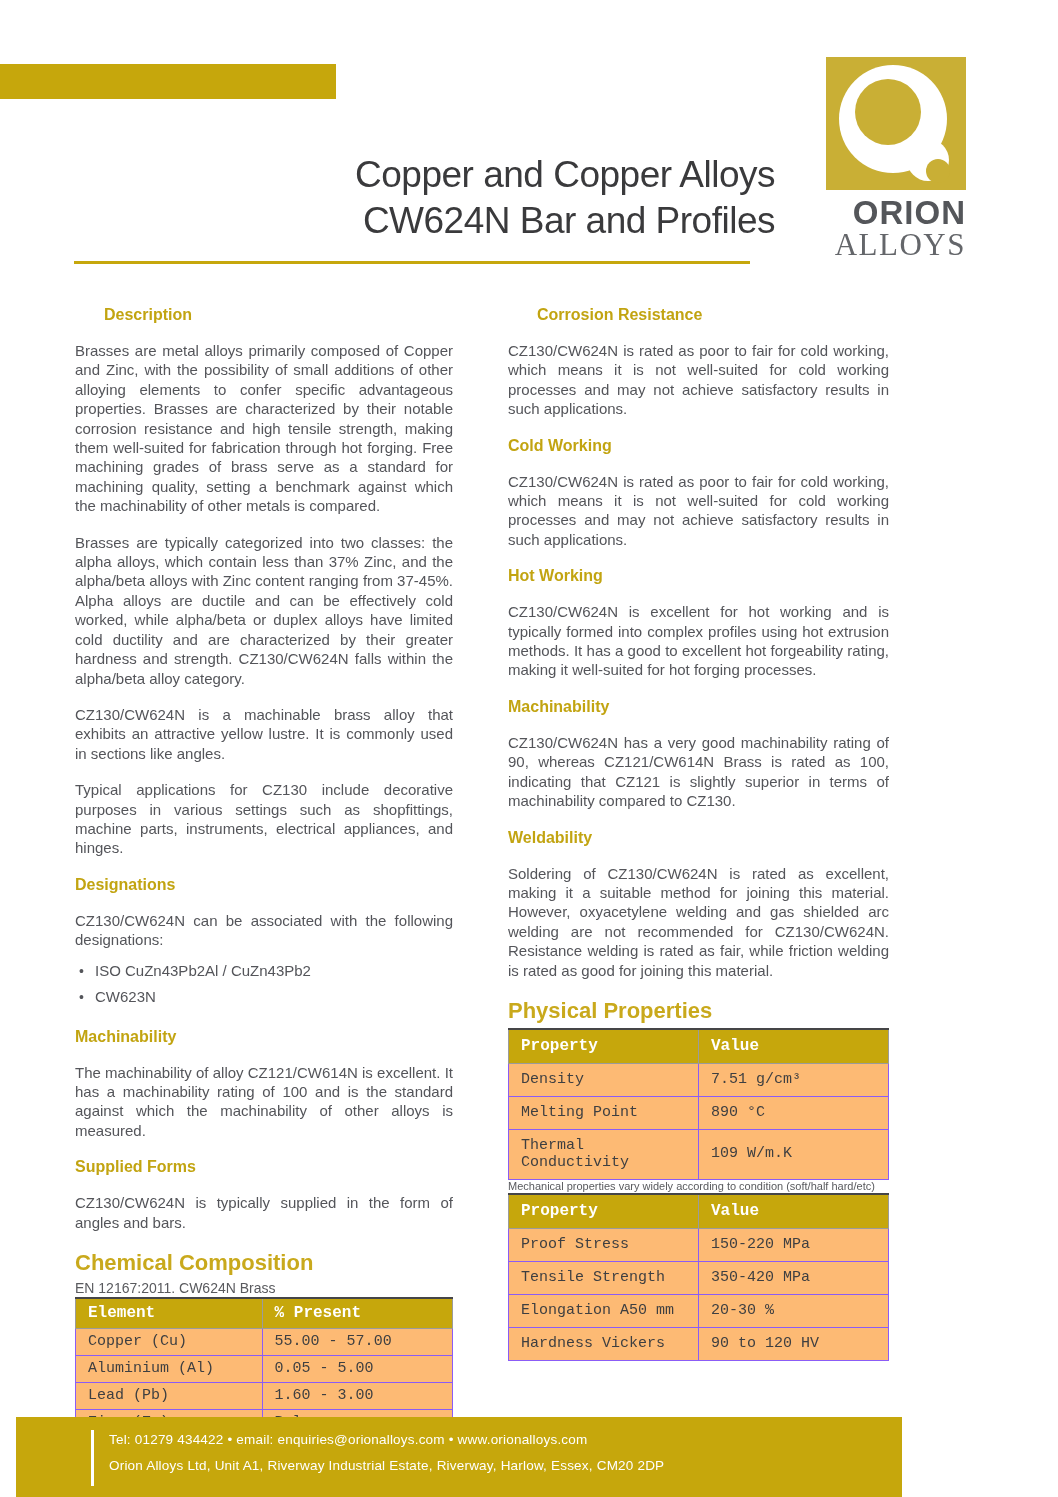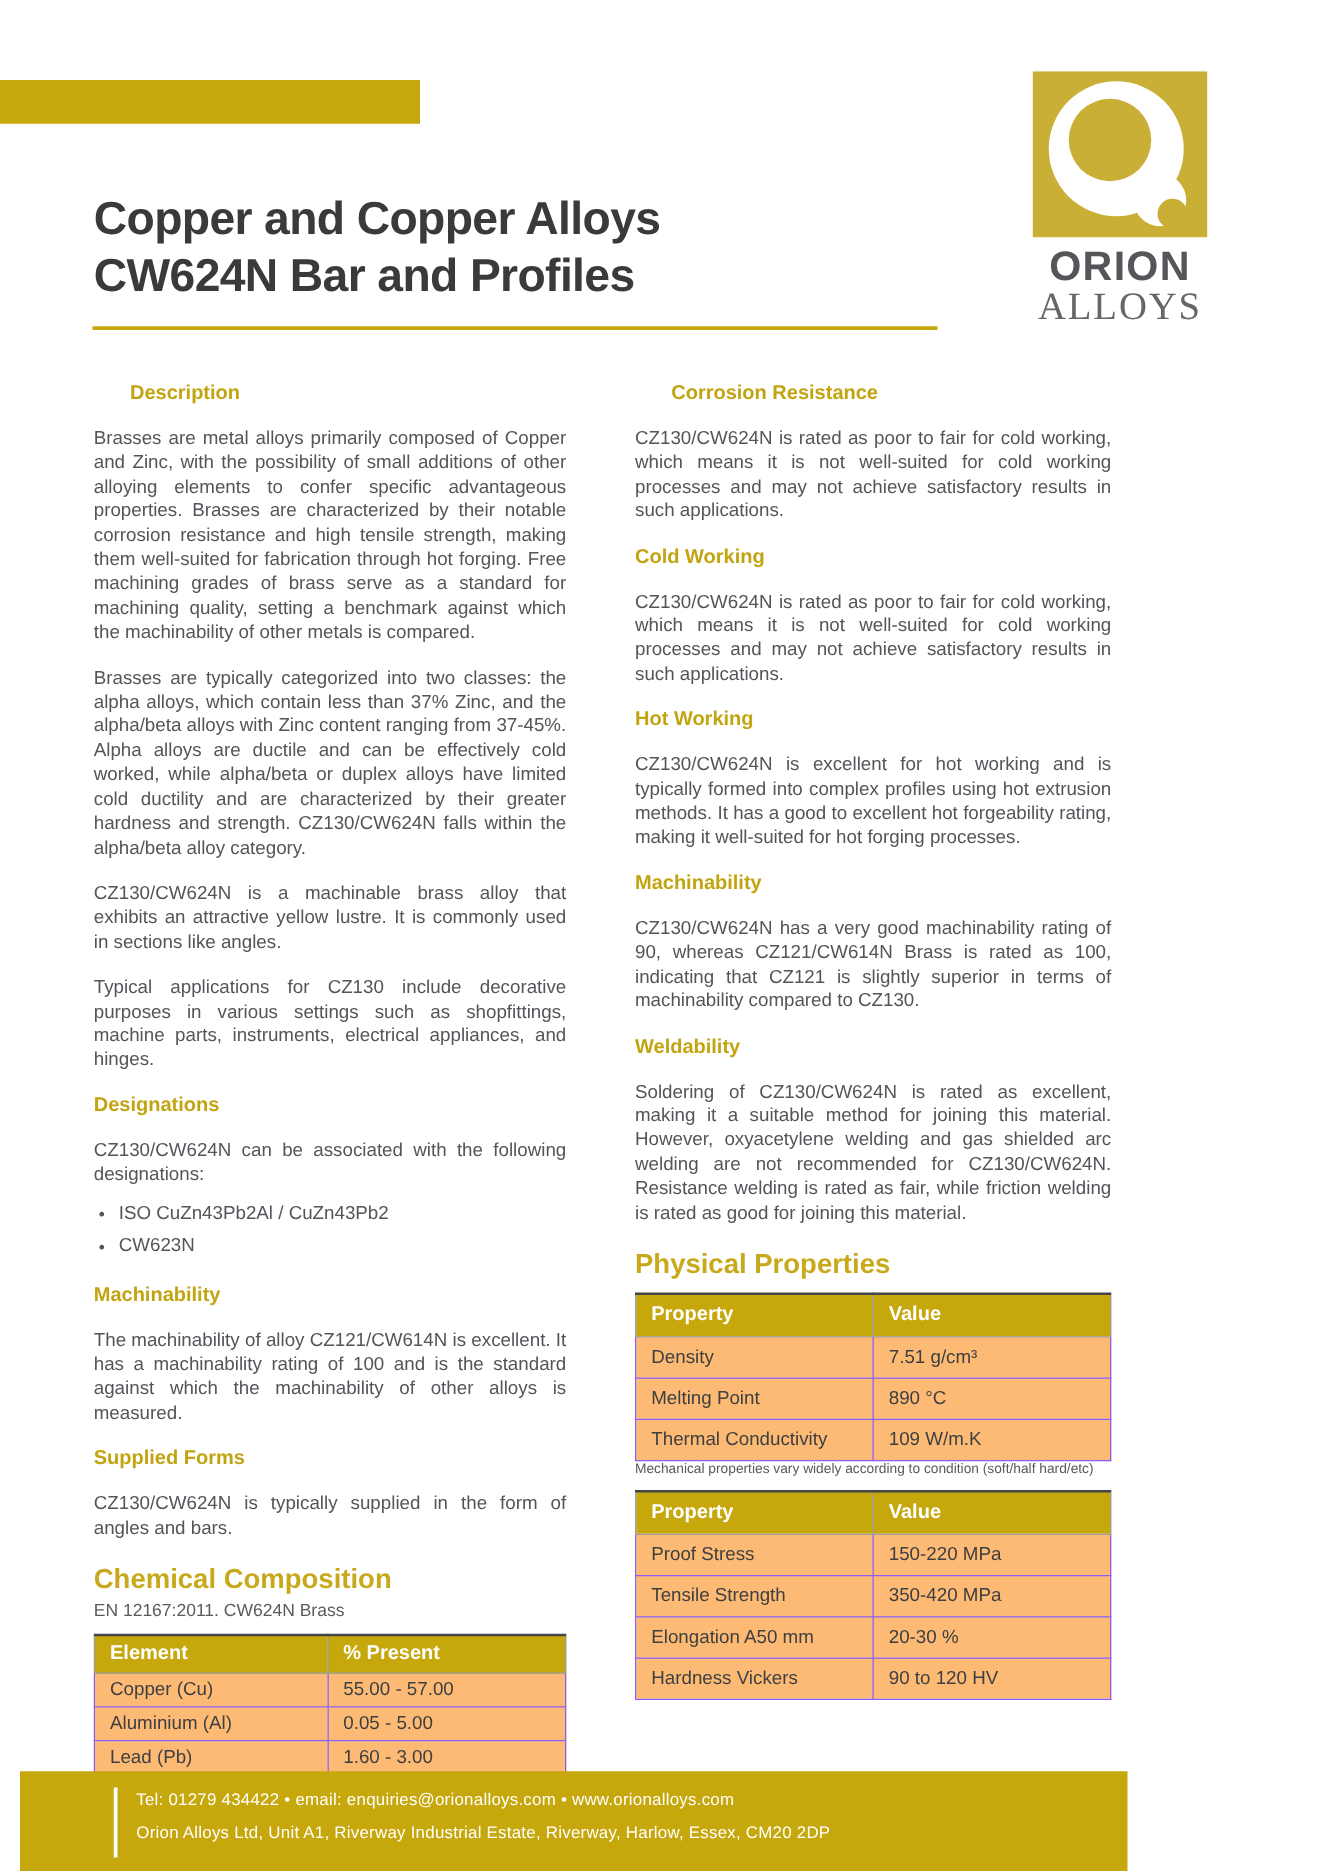--- a/index.html
+++ b/index.html
@@ -12,24 +12,24 @@
   }
   *{margin:0;padding:0;box-sizing:border-box;}
   html,body{background:#9a9a9a;}
   .page{
     position:relative;width:1058px;height:1497px;background:#ffffff;
     font-family:"Liberation Sans",sans-serif;overflow:hidden;margin:0 auto;
   }
   .top-bar{position:absolute;left:0;top:64px;width:336px;height:35px;background:var(--gold);}
   .title{
     position:absolute;left:75px;top:152px;width:700px;
-    font-size:37px;line-height:46px;font-weight:700;color:#3A3A3C;letter-spacing:-0.5px;
+    font-size:37px;line-height:46px;font-weight:400;color:#3A3A3C;letter-spacing:-0.5px;text-align:right;
   }
   .title-rule{position:absolute;left:74px;top:261px;width:676px;height:3px;background:var(--gold);}
-  .logo{position:absolute;left:826px;top:57px;width:140px;text-align:center;}
+  .logo{position:absolute;left:826px;top:57px;width:140px;text-align:right;}
   .logo svg{display:block;width:140px;height:133px;}
   .logo-orion{font-size:33px;font-weight:800;color:#54565A;letter-spacing:1px;line-height:1;margin-top:6px;}
   .logo-alloys{font-size:31px;font-weight:400;color:#64666A;letter-spacing:1.5px;line-height:1.02;font-family:Liberation Serif, serif;}
   .col{position:absolute;top:305px;}
   .col-left{left:75px;width:378px;}
   .col-right{left:508px;width:381px;}
   .sec-h{color:var(--head-gold);font-size:16px;font-weight:700;line-height:20px;margin:17px 0 3px;}
   .col .sec-h:first-child{margin-top:0;margin-left:29px;}
   .body-p{color:var(--body);font-size:15px;line-height:19.4px;text-align:justify;margin:16px 0 17px;}
   .body-p:last-child{margin-bottom:0;}
@@ -37,22 +37,22 @@
   ul.bullets li{
     position:relative;color:var(--body);font-size:15px;line-height:26px;padding-left:17px;
   }
   ul.bullets li::before{content:"\2022";position:absolute;left:1px;top:0;color:var(--body);font-size:14px;}
   .big-h{color:var(--big-gold);font-size:22px;font-weight:700;line-height:26px;margin:18px 0 4px;}
   .big-h.phys{margin-top:18px;}
   .big-h.mech{margin-top:24px;}
   .table-sub{color:#595A5E;font-size:14px;line-height:17px;margin:2px 0 0;}
   .mech-sub{color:#595A5E;font-size:11px;line-height:13px;margin:0;}
   table.data-table{
-    width:100%;border-collapse:collapse;margin-top:10px;
-    border:1px solid #898989;border-top:2px solid #454547;
+    width:100%;border-collapse:collapse;
+    border:1px solid #898989;border-top:2px solid #454547;font-family:Liberation Mono, monospace;
   }
   table.data-table th{
     background:var(--gold);color:#fff;text-align:left;
     font-size:16px;font-weight:700;padding:5px 12px 6px;border:1px solid #9b9b9b;border-top:none;
   }
   table.data-table td{
     color:var(--cell);font-size:15px;padding:4px 12px 5px;border:1px solid #8b5cf6;background:#fdba74;
   }
   table.roomy th{padding:7px 12px 8px;}
   table.roomy td{padding:7px 12px 8px;}

